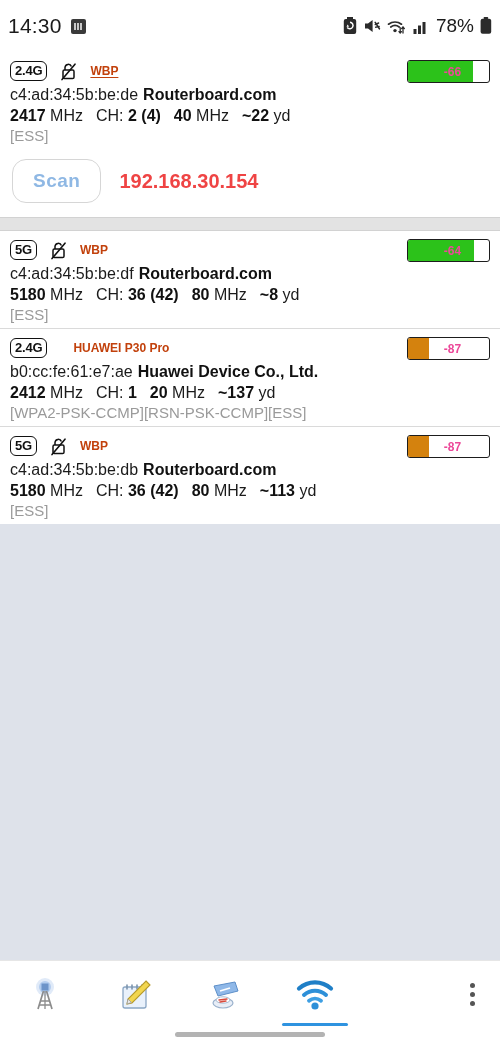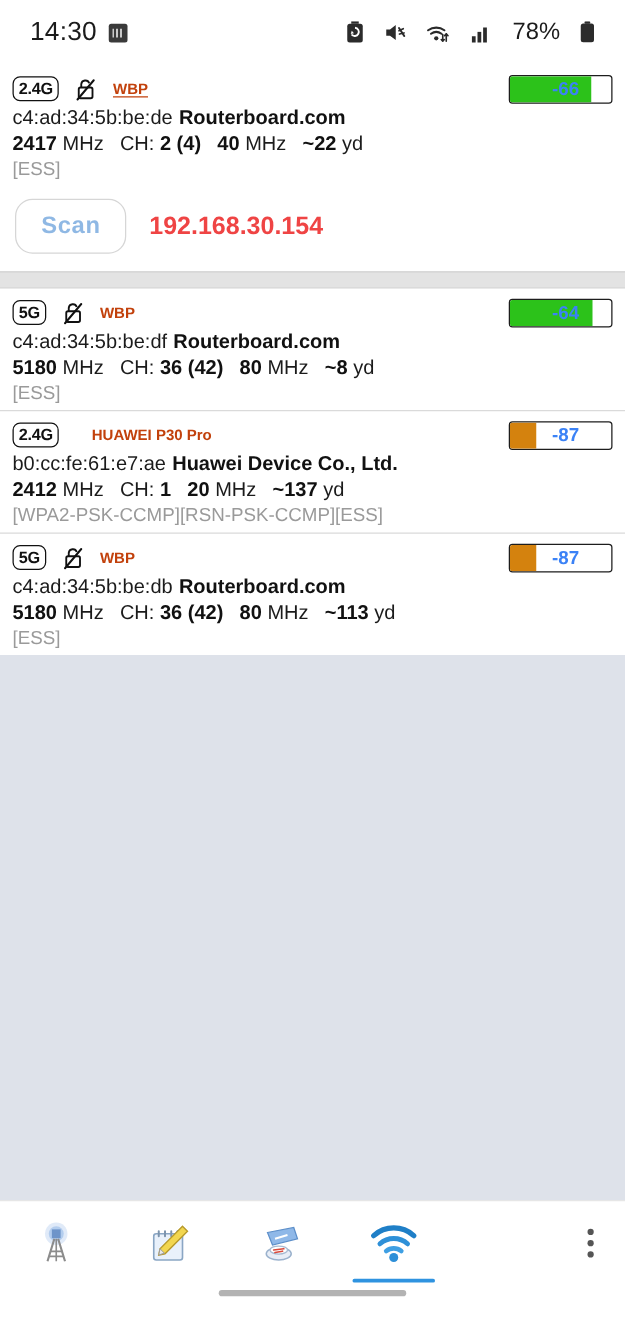--- a/index.html
+++ b/index.html
@@ -9,21 +9,21 @@
     background: #ffffff;
     overflow: hidden;
   }
   body { position: relative; }
 
   
   .statusbar {
     height: 52px;
     display: flex;
     align-items: center;
-    padding: 0 24px;
+    padding: 0 8px;
     background: #ffffff;
   }
   .sb-left { display: flex; align-items: center; gap: 9px; }
   .sb-time {
     font-size: 21px;
     color: #1b1b1b;
     letter-spacing: 0.2px;
   }
   .sb-appicon {
     width: 15px; height: 15px;
@@ -33,21 +33,21 @@
     overflow: hidden;
   }
   .sb-appicon::before {
     content: "";
     position: absolute; left: 3px; top: 4px;
     width: 9px; height: 7px;
     background:
       repeating-linear-gradient(90deg,#c9c9c9 0 1.5px, transparent 1.5px 3px);
   }
   .sb-spacer { flex: 1; }
-  .sb-right { display: flex; align-items: center; gap: 16px; }
+  .sb-right { display: flex; align-items: center; gap: 6px; }
   .sb-pct { font-size: 19px; color: #1b1b1b; margin-left: 1px; }
   .ic { display: block; }
 
   
   .ap-list { background: #ffffff; }
   .ap-row {
     padding: 7px 10px 5px 10px;
     background: #ffffff;
     position: relative;
   }
@@ -118,23 +118,23 @@
   }
   .sig-fill {
     position: absolute;
     left: 0; top: 0; bottom: 0;
     background: #2cc21a;
   }
   .sig-text {
     position: absolute;
     left: 0; right: 0; top: 0; bottom: 0;
     display: flex; align-items: center; justify-content: center;
-    font-size: 15px;
+    font-size: 12px;
     font-weight: 700;
-    color: #3b82f6;
+    color: #ec4899;
     z-index: 2;
     margin-left: 8px;
   }
 
   
   .scan-bar {
     display: flex;
     align-items: center;
     gap: 18px;
     padding: 10px 12px 14px 12px;

